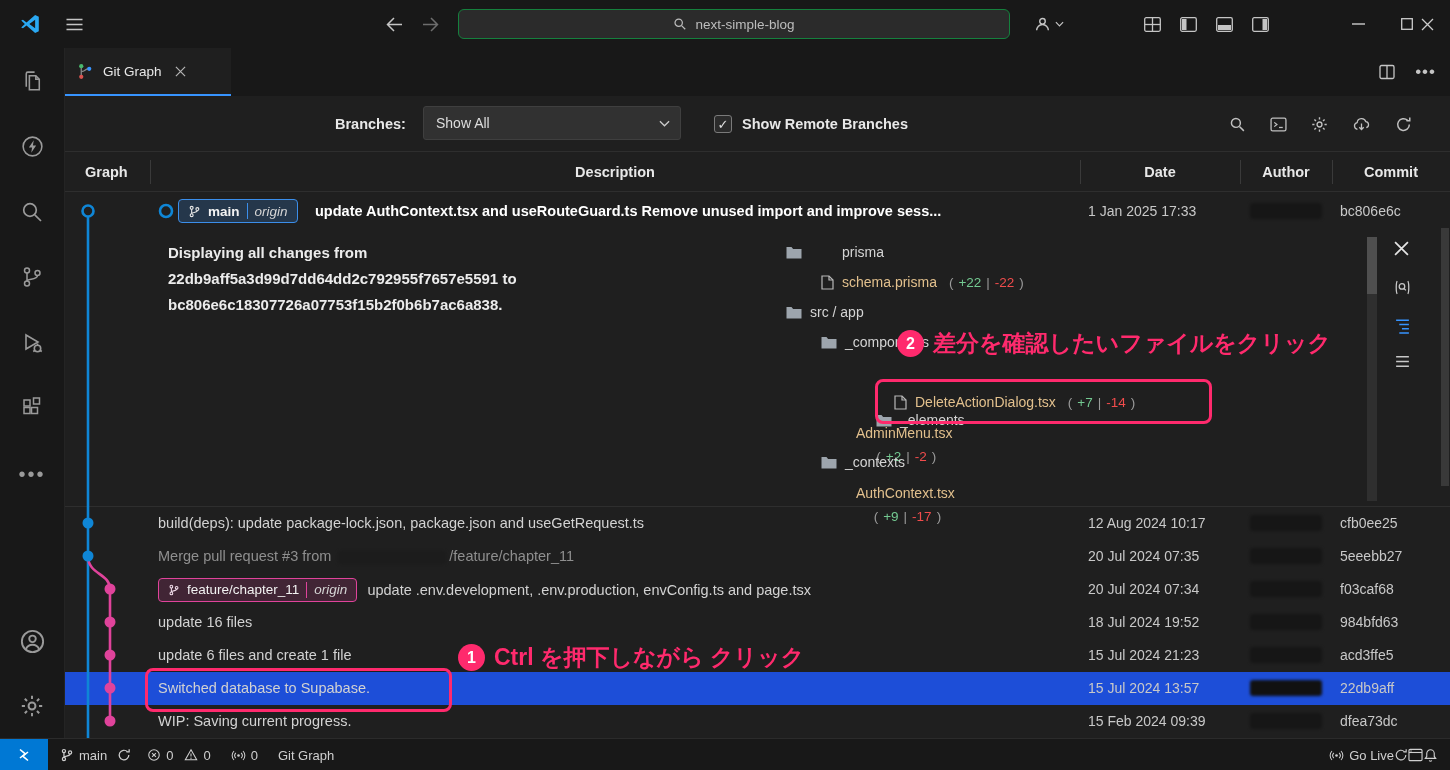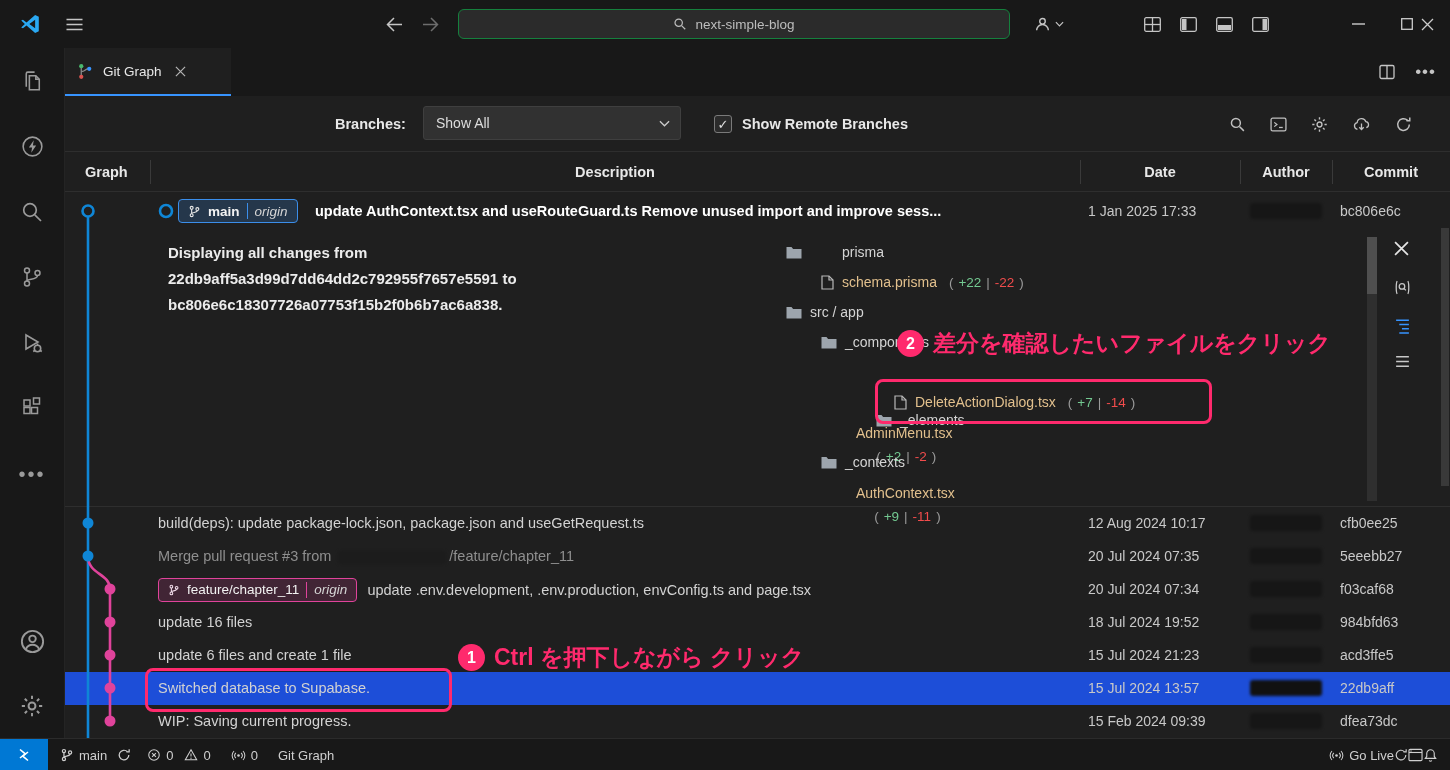--- a/index.html
+++ b/index.html
@@ -455,21 +455,21 @@
   <div class="trow" style="left:856px;top:477px;flex-direction:column;">
     <svg width="13" height="15" viewBox="0 0 13 15" fill="none" stroke="#b8b8b8" stroke-width="1.2">
         <path d="M1 1 h7 l4 4 v9 h-11 z"></path>
         <path d="M8 1 v4 h4"></path>
       </svg>
     <span class="tfile">AuthContext.tsx</span>
     <span class="tcount">
         <span class="p">(</span>
         <span class="add">+9</span>
         <span class="p">|</span>
-        <span class="del">-11</span>
+        <span class="del">-17</span>
         <span class="p">)</span>
       </span>
   </div>
 
   <span class="da-icon" style="top:241px;">
     <svg width="15" height="15" viewBox="0 0 14 14">
         <path d="M1 1 L13 13 M13 1 L1 13" stroke="#e4e4e4" stroke-width="1.6"></path>
       </svg>
   </span>
   <span class="da-icon" style="top:279px;">

